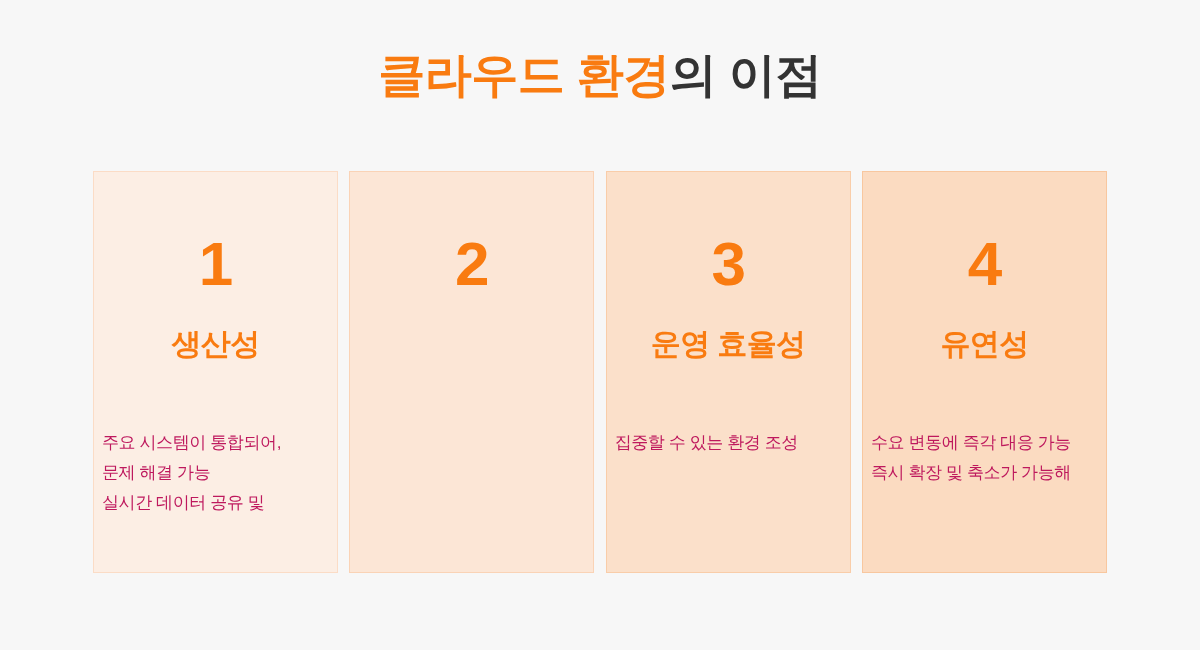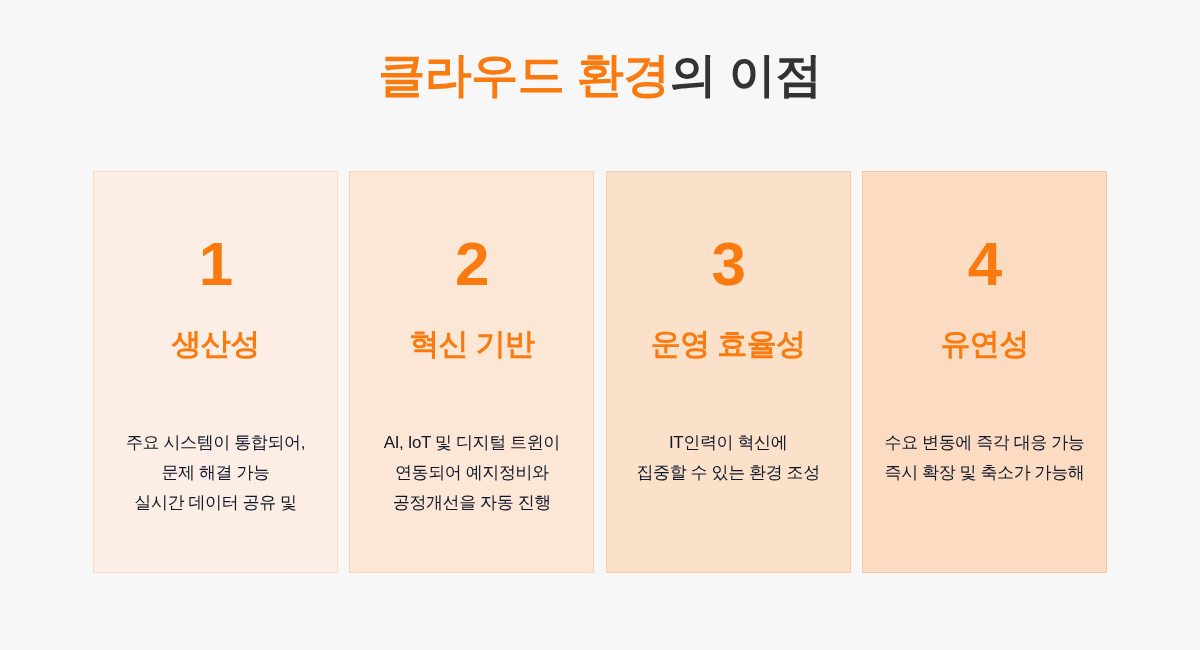--- a/index.html
+++ b/index.html
@@ -89,22 +89,22 @@
   }
 
   .card-body {
     margin-top: 66px;
     width: 100%;
     padding: 0 8px;
     box-sizing: border-box;
     font-size: 17px;
     font-weight: 400;
     line-height: 30px;
-    color: #0f172a;
-    text-align: center;
+    color: #be185d;
+    text-align: left;
     letter-spacing: -0.4px;
   }
   .card-body .line { display: block; white-space: nowrap; }
 </style>
 </head>
 <body>
 
 <div class="slide">
 
   <div class="title-wrap">
@@ -118,33 +118,26 @@
       <div class="card-heading">생산성</div>
       <div class="card-body">
         <span class="line">주요 시스템이 통합되어,</span>
         <span class="line">문제 해결 가능</span>
         <span class="line">실시간 데이터 공유 및</span>
       </div>
     </div>
 
     <div class="card c2">
       <div class="card-number">2</div>
-      <div class="card-heading">혁신 기반</div>
-      <div class="card-body">
-        <span class="line">AI, IoT 및 디지털 트윈이</span>
-        <span class="line">연동되어 예지정비와</span>
-        <span class="line">공정개선을 자동 진행</span>
-      </div>
     </div>
 
     <div class="card c3">
       <div class="card-number">3</div>
       <div class="card-heading">운영 효율성</div>
       <div class="card-body">
-        <span class="line">IT인력이 혁신에</span>
         <span class="line">집중할 수 있는 환경 조성</span>
       </div>
     </div>
 
     <div class="card c4">
       <div class="card-number">4</div>
       <div class="card-heading">유연성</div>
       <div class="card-body">
         <span class="line">수요 변동에 즉각 대응 가능</span>
         <span class="line">즉시 확장 및 축소가 가능해</span>

